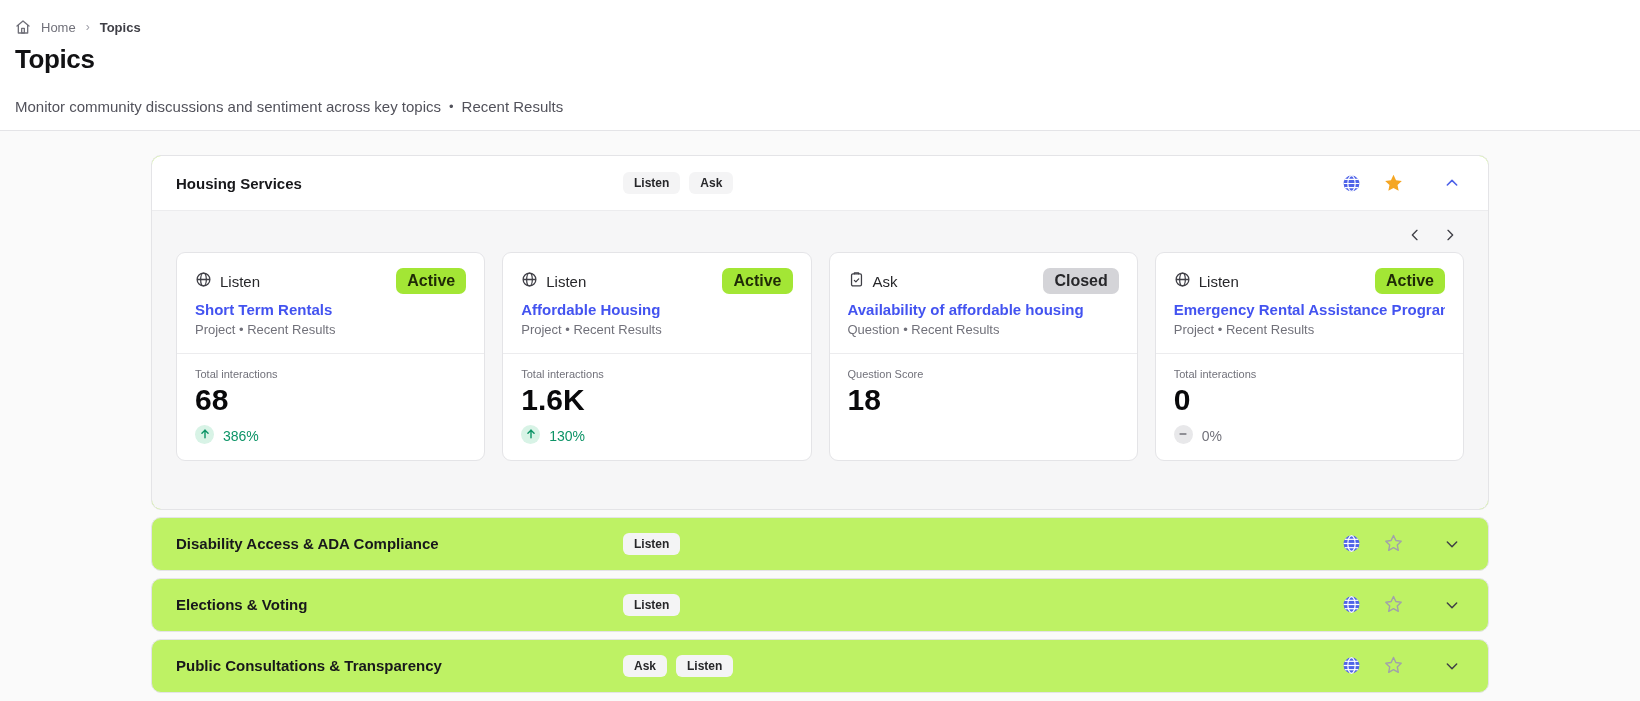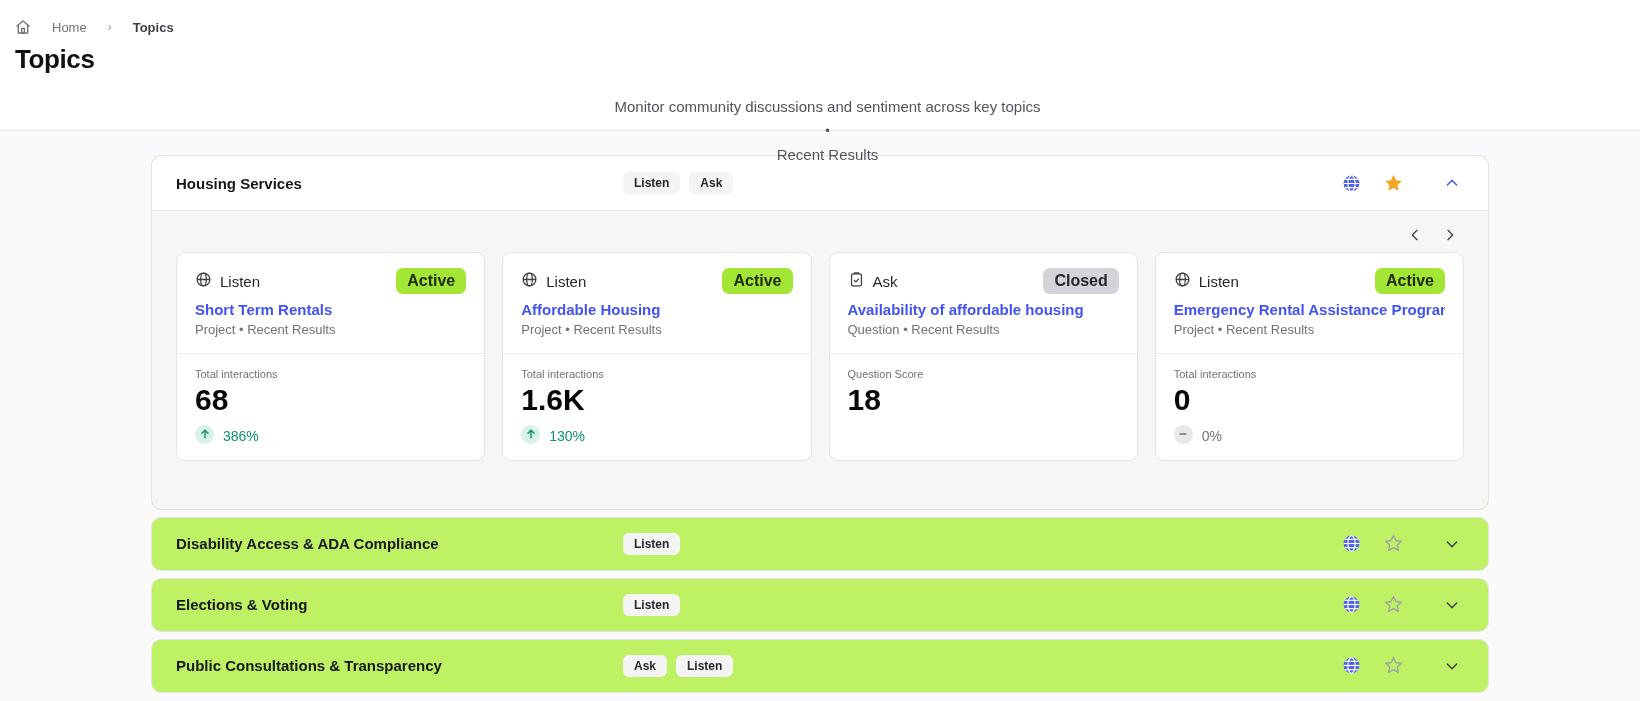--- a/index.html
+++ b/index.html
@@ -11,26 +11,26 @@
     -webkit-font-smoothing: antialiased;
   }
 
   
   .topbar {
     background: #ffffff;
     height: 131px;
     border-bottom: 1px solid #e4e4e7;
     padding: 19px 0 0 15px;
   }
-  .breadcrumb { display: flex; align-items: center; gap: 21px; font-size: 13px; color: #71717a; }
+  .breadcrumb { display: flex; align-items: center; gap: 10px; font-size: 13px; color: #71717a; }
   .breadcrumb .crumb-home { color: #71717a; cursor: pointer; }
   .breadcrumb .crumb-sep { color: #a1a1aa; font-size: 12px; margin-top: -1px; }
   .breadcrumb .crumb-current { color: #3f3f46; font-weight: 600; }
   .page-title { font-size: 26px; font-weight: 700; letter-spacing: -0.4px; margin-top: 9px; color: #111113; }
-  .subtitle { margin-top: 23px; font-size: 15px; color: #52525b; display: flex; align-items: center; gap: 8px; flex-direction: column; }
+  .subtitle { margin-top: 23px; font-size: 15px; color: #52525b; display: flex; align-items: center; gap: 8px; }
   .subtitle .dot { color: #52525b; font-size: 13px; }
 
   
   .content { padding-top: 24px; }
   .panel { width: 1338px; margin-left: 151px; background: #bef264; border: 1px solid #e4e4e7; border-radius: 10px; }
 
   
   .topic-expanded { overflow: hidden; margin-bottom: 7px; }
   .topic-header { height: 55px; display: flex; align-items: center; padding: 0 28px 0 24px; background: #fff; border-bottom: 1px solid #ececee; }
   .topic-title { font-size: 15px; font-weight: 700; flex: 0 0 447px; color: #18181b; }

